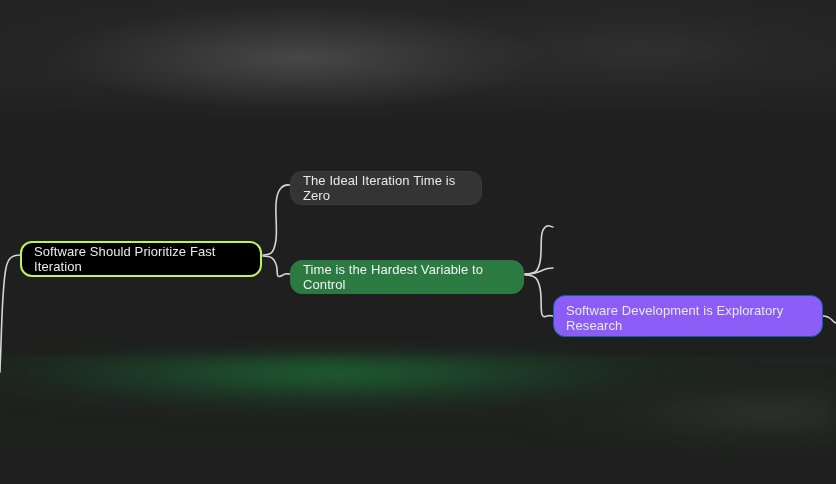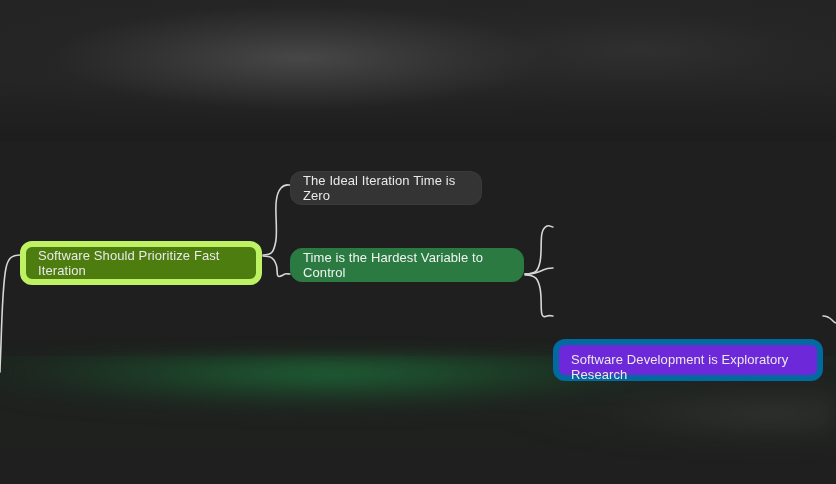--- a/index.html
+++ b/index.html
@@ -98,27 +98,26 @@
     letter-spacing: 0.1px;
     color: #e9eae9;
     white-space: pre-line;
     line-height: 15px;
   }
   .node.dark {
     background: #333433;
     border: 1px solid rgba(255,255,255,0.03);
   }
   .node.dark-green-outline {
-    background: #6d28d9;
-    border: 6px solid #0369a1;
-    margin-top: 44px;
+    background: #8b5cf6;
+    border: 1px solid #0369a1;
   }
   .node.root {
-    background: #4d7c0f;
-    border: 6px solid #bef264;
+    background: #000000;
+    border: 2px solid #bef264;
   }
   .node.green {
     background: #2a7a41;
     border: 1px solid #2a7a41;
     color: #f2f5f2;
   }
   .node-label {
     display: block;
   }
 </style>
@@ -146,21 +145,21 @@
   </svg>
 
   <div class="node root" style="left:20px; top:241px; width:242px; height:29px;">
     <span class="node-label">Software Should Prioritize Fast Iteration</span>
   </div>
 
   <div class="node dark" style="left:290px; top:171px; width:192px; height:29px;">
     <span class="node-label">The Ideal Iteration Time is Zero</span>
   </div>
 
-  <div class="node green" style="left:290px; top:248px; width:234px; height:19px;">
+  <div class="node green" style="left:290px; top:260px; width:234px; height:19px;">
     <span class="node-label">Time is the Hardest Variable to Control</span>
   </div>
 
 
 
   <div class="node dark-green-outline" style="left:553px; top:295px; width:270px; height:42px; align-items:flex-start; padding-top:7px;">
     <span class="node-label">Software Development is Exploratory
 Research</span>
   </div>
 

